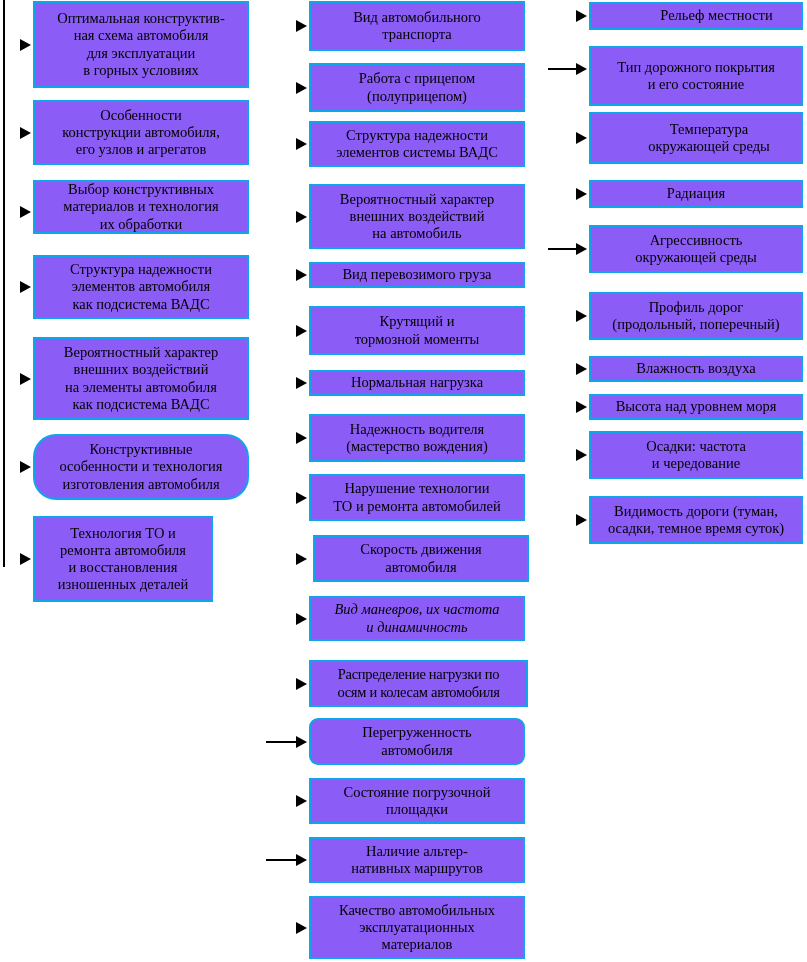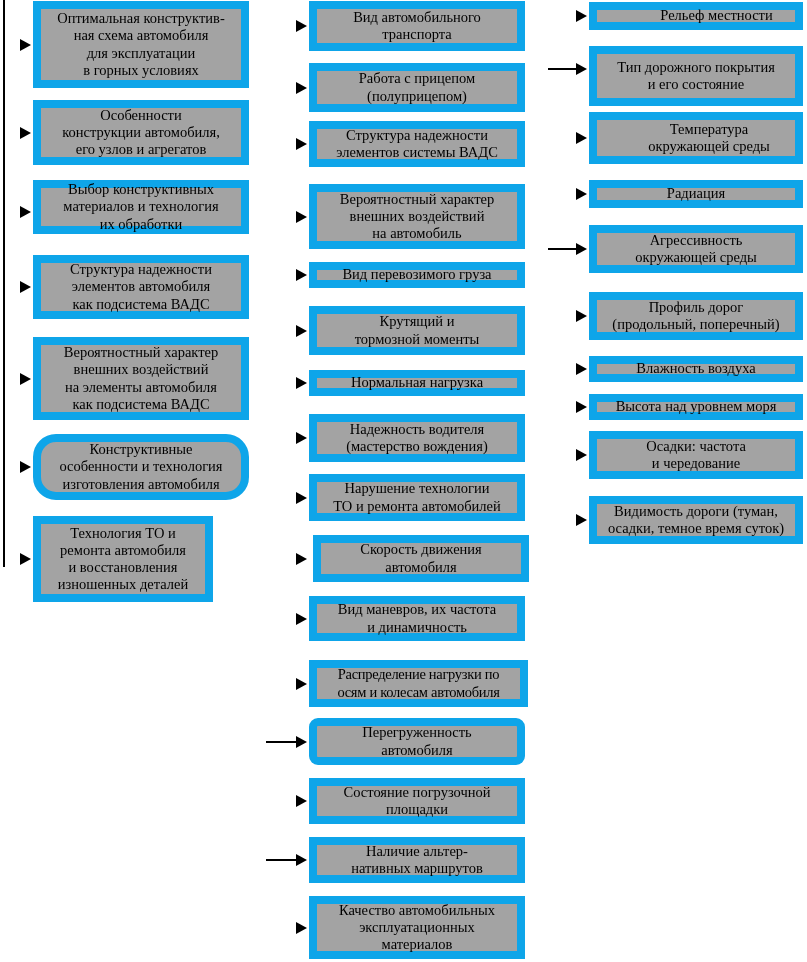--- a/index.html
+++ b/index.html
@@ -11,22 +11,22 @@
     position: relative;
     width: 807px;
     height: 962px;
     background: #ffffff;
     font-family: "Liberation Serif", "DejaVu Serif", serif;
     overflow: hidden;
   }
   .node {
     position: absolute;
     box-sizing: border-box;
-    border: 8px solid #0ea5e9;
-    background: #a3a3a3;
+    border: 2px solid #0ea5e9;
+    background: #8b5cf6;
     color: #000000;
     display: flex;
     align-items: center;
     justify-content: center;
     text-align: center;
     line-height: 1.18;
     font-size: 14.5px;
     white-space: pre-line;
     padding: 0 2px;
   }
@@ -118,21 +118,21 @@
       <div class="arrow-head" style="left: 296px; top: 432px;"></div>
       <div class="node" style="left: 309px; top: 414px; width: 216px; height: 48px;">Надежность водителя
 (мастерство вождения)</div>
       <div class="arrow-head" style="left: 296px; top: 491.5px;"></div>
       <div class="node" style="left: 309px; top: 474px; width: 216px; height: 47px;">Нарушение технологии
 ТО и ремонта автомобилей</div>
       <div class="arrow-head" style="left: 296px; top: 552.5px;"></div>
       <div class="node" style="left: 313px; top: 535px; width: 216px; height: 47px;">Скорость движения
 автомобиля</div>
       <div class="arrow-head" style="left: 296px; top: 612.5px;"></div>
-      <div class="node" style="left: 309px; top: 596px; width: 216px; height: 45px;">Вид маневров, их частота
+      <div class="node" style="left: 309px; top: 596px; width: 216px; height: 45px; font-style: italic;">Вид маневров, их частота
 и динамичность</div>
       <div class="arrow-head" style="left: 296px; top: 677.5px;"></div>
       <div class="node tight" style="left: 309px; top: 660px; width: 219px; height: 47px;">Распределение нагрузки по
 осям и колесам автомобиля</div>
       <div class="arrow-stem" style="left: 266px; top: 740.5px; width: 30px;"></div>
       <div class="arrow-head" style="left: 296px; top: 735.5px;"></div>
       <div class="node" style="left: 309px; top: 718px; width: 216px; height: 47px; border-radius: 9px;">Перегруженность
 автомобиля</div>
       <div class="arrow-head" style="left: 296px; top: 795px;"></div>
       <div class="node" style="left: 309px; top: 778px; width: 216px; height: 46px;">Состояние погрузочной

